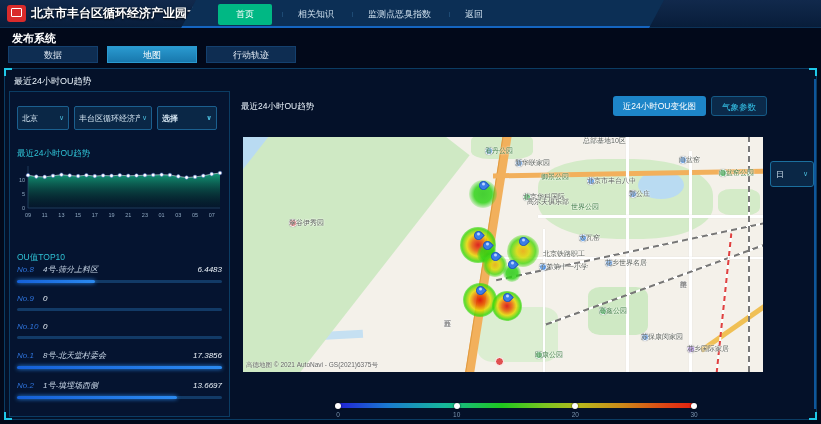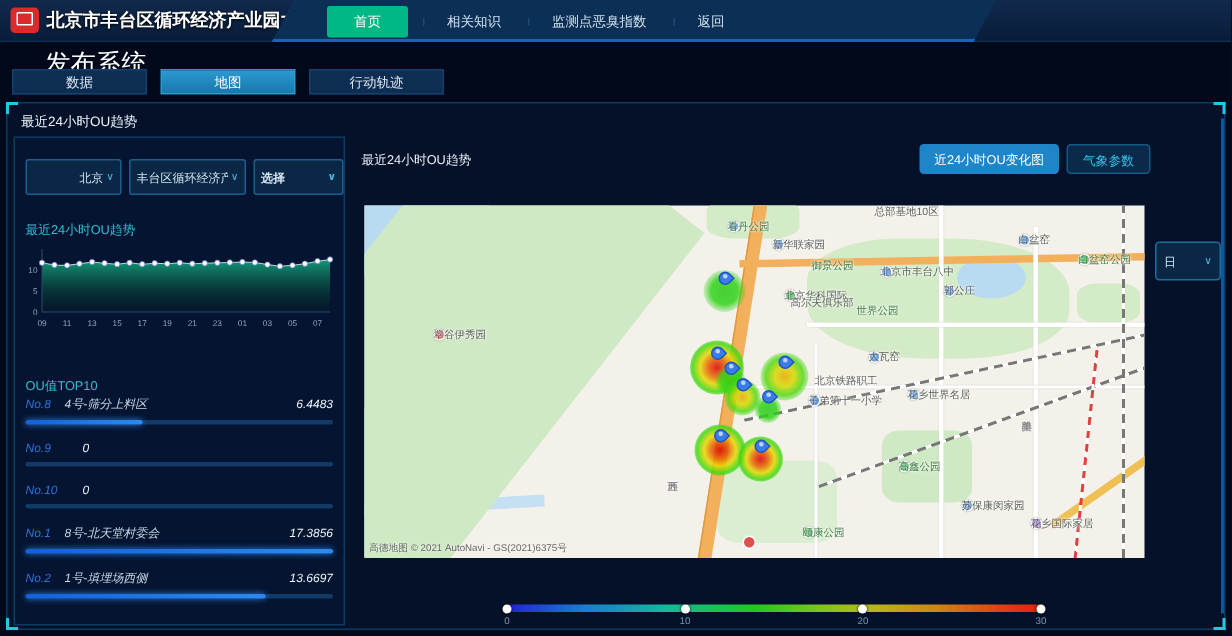--- a/index.html
+++ b/index.html
@@ -14,52 +14,52 @@
   .app-title { font-size:12px; font-weight:bold; color:#fff; white-space:nowrap; text-shadow:0 1px 2px #000; }
   .nav-strip { position:absolute; left:196px; top:0; width:468px; height:28px; }
   .nav-strip::before { content:""; position:absolute; inset:0; background:#0c2f55; transform:skewX(-28deg); transform-origin:top left; border-bottom:2px solid #1565c0; }
   .nav { position:relative; display:flex; align-items:center; height:100%; padding-left:22px; gap:2px; }
   .nav-item { font-size:9px; color:#cfe0ee; padding:4px 16px; cursor:pointer; position:relative; }
   .nav-item + .nav-item::before { content:""; position:absolute; left:0; top:8px; bottom:8px; width:1px; background:#1d4a74; }
   .nav-item.active { background:#00b884; color:#fff; border-radius:2px; padding:4px 18px; margin-right:8px; }
   .nav-item.active::before { display:none; }
 
   
-  .pub-label { position:absolute; left:30px; top:31px; font-size:17px; font-weight:normal; color:#fff; }
+  .pub-label { position:absolute; left:12px; top:31px; font-size:11px; font-weight:bold; color:#fff; }
   .tabs { position:absolute; left:8px; top:46px; display:flex; gap:9px; }
   .tab { width:90px; height:17px; line-height:17px; text-align:center; font-size:9px; color:#dfe8f2;
          background:#0e2d52; border:1px solid #14406e; cursor:pointer; }
   .tab.active { background:linear-gradient(#2a9ad0,#1878ad); border-color:#2a9ad0; color:#fff; }
 
   
   .main { position:absolute; left:4px; top:68px; width:813px; height:352px; background:#041129; border:1px solid #0b3c63; }
   .corner { position:absolute; width:8px; height:8px; border:2px solid #1fc8e8; }
   .c-tl { left:-1px; top:-1px; border-right:none; border-bottom:none; }
   .c-tr { right:-1px; top:-1px; border-left:none; border-bottom:none; }
   .c-bl { left:-1px; bottom:-1px; border-right:none; border-top:none; }
   .c-br { right:-1px; bottom:-1px; border-left:none; border-top:none; }
   .right-edge { position:absolute; right:0; top:10px; bottom:10px; width:2px; background:#1268b8; opacity:.8; }
   .panel-title { position:absolute; left:9px; top:6px; font-size:9px; color:#eaf3fb; }
 
   
   .lpanel { position:absolute; left:4px; top:22px; width:221px; height:326px; background:#051430; border:1px solid #0b3c63; }
   .selects { position:absolute; left:7px; top:14px; display:flex; gap:5px; }
   .sel { height:24px; background:#0a2746; border:1px solid #1b5f8e; border-radius:2px; display:flex; align-items:center; justify-content:space-between; padding:0 4px; cursor:pointer; }
-  .sel:nth-child(1){ width:64px;justify-content:flex-end; } .sel:nth-child(2){ width:78px; } .sel:nth-child(3){ width:60px;font-weight:bold; }
+  .sel:nth-child(1){ width:52px; } .sel:nth-child(2){ width:78px; } .sel:nth-child(3){ width:60px;font-weight:bold; }
   .sel-v { font-size:8px; color:#d5e6f2; white-space:nowrap; overflow:hidden; }
   .sel-c { font-size:7px; color:#49b8d8; margin-left:2px; flex:0 0 auto; }
   .chart-title { position:absolute; left:7px; top:56px; font-size:8.5px; color:#2fc1d4; }
   .chart-svg { position:absolute; left:2px; top:70px; }
   .top-title { position:absolute; left:7px; top:160px; font-size:8.5px; color:#2fc1d4; }
   .rows { position:absolute; left:7px; right:7px; top:172px; }
   .top-row { margin-bottom:11px;font-style:italic; }
   .row-line { display:flex; align-items:baseline; font-size:8px; }
   .rank { color:#2e72d9; width:26px; flex:0 0 auto; }
   .site { color:#c8d6e6; flex:1; white-space:nowrap; overflow:hidden; }
-  .val { color:#eef5fb; text-align:right;margin-left:12px; }
+  .val { color:#eef5fb; text-align:right; }
   .track { margin-top:5px; height:3px; background:#123a66; border-radius:2px; }
   .fill { height:3px; background:linear-gradient(90deg,#1560d8,#2b8af0); border-radius:2px; box-shadow:0 0 4px #2b8af0; }
 
   
   .rsec { position:absolute; left:228px; top:22px; width:584px; height:326px; }
   .rtitle { position:absolute; left:8px; top:10px; font-size:8.5px; color:#eaf3fb; }
   .rbtns { position:absolute; right:50px; top:5px; display:flex; gap:5px; }
   .rbtn { height:20px; line-height:20px; padding:0 10px; font-size:8.5px; border-radius:3px; cursor:pointer; }
   .rbtn.active { background:#1d85c8; color:#fff; }
   .rbtn.ghost { background:#0b2a4a; border:1px solid #155a86; color:#35c3e8; }

